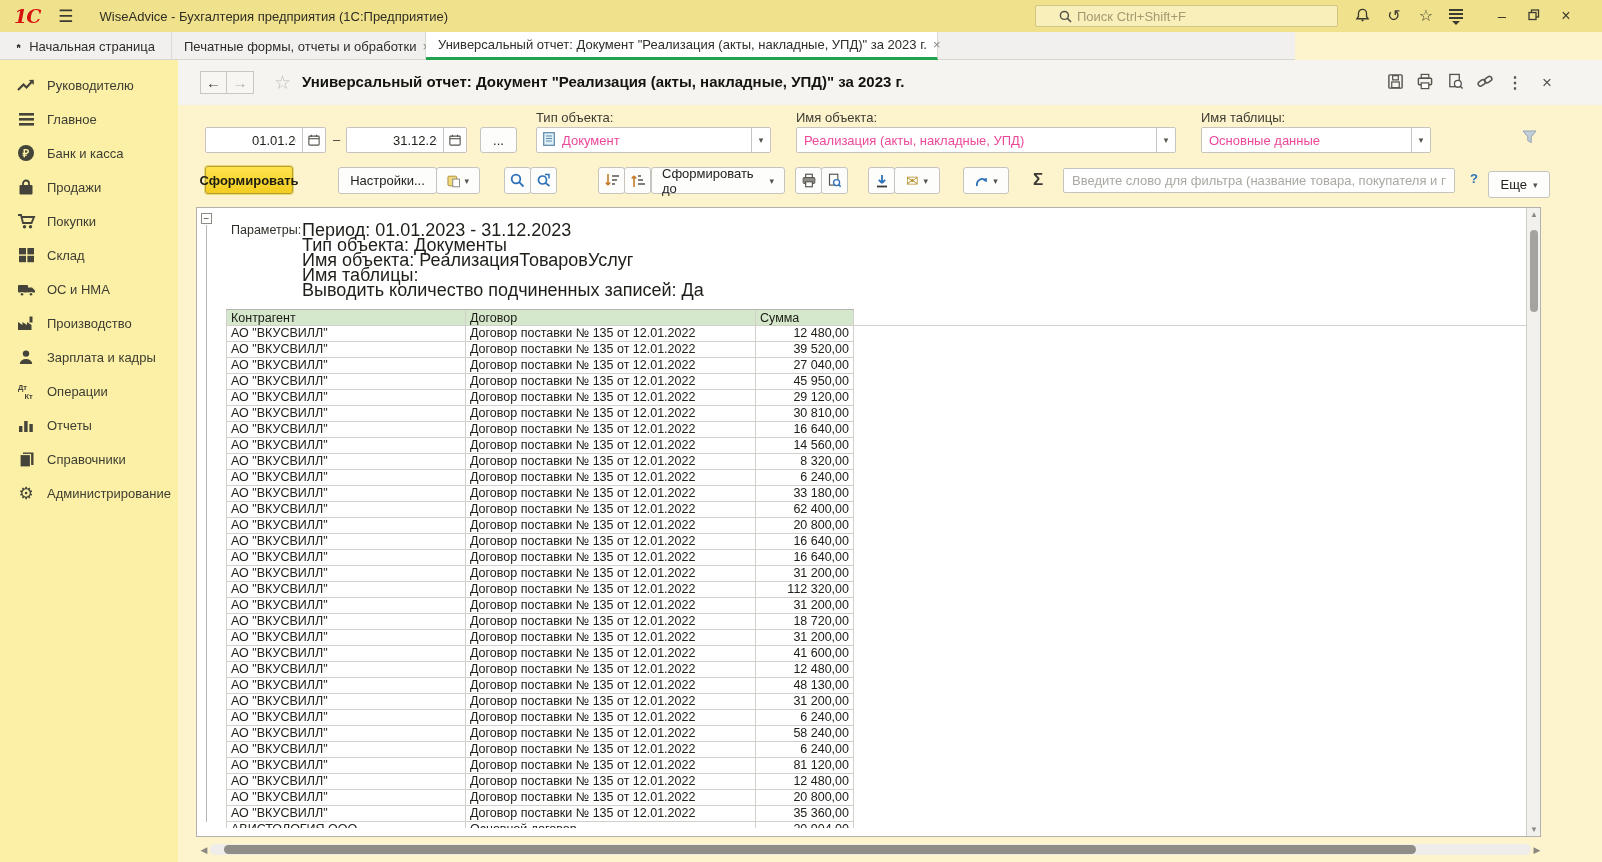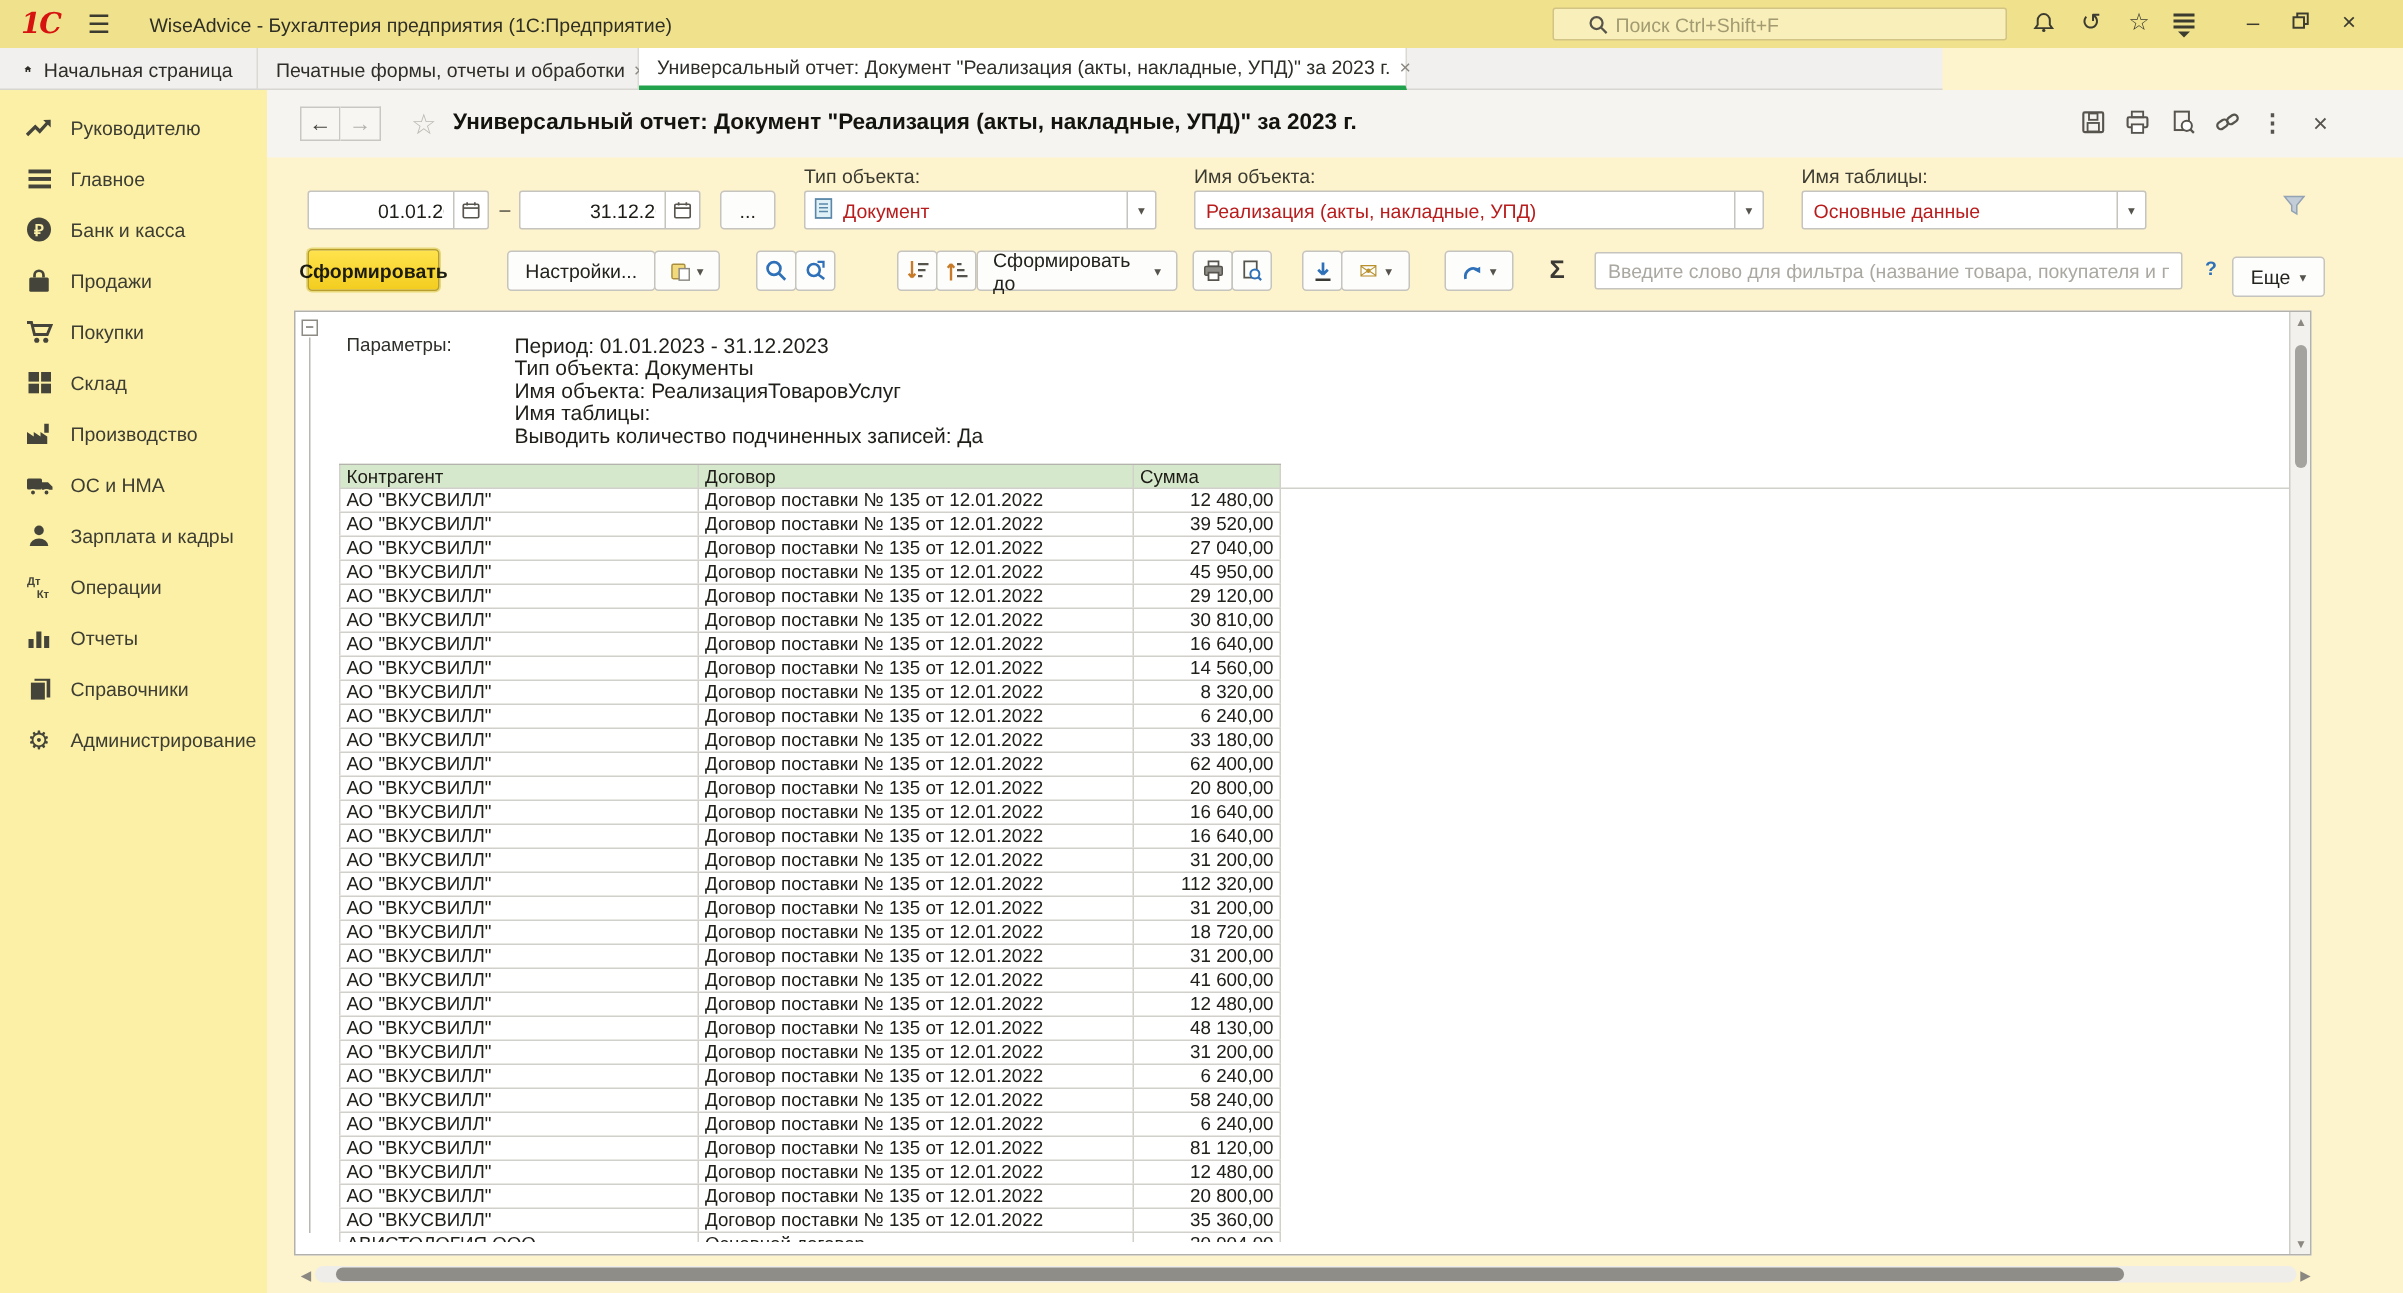--- a/index.html
+++ b/index.html
@@ -65,21 +65,21 @@
   
   .flt-label { position:absolute; top:50px; color:#3c3b31; }
   .inputbox { position:absolute; top:67px; height:26px; background:#ffffff;
     border:1px solid #c6c4be; border-radius:2px; display:flex; align-items:center;padding-left:40px; }
   .inputbox input { border:none; outline:none; font:inherit; color:#1d1c17;
     padding:0 6px; width:100%; background:transparent; }
   .side-btn { width:23px; height:100%; border-left:1px solid #c6c4be; flex:none;
     display:flex; align-items:center; justify-content:center; color:#56544d; }
   .combo { position:absolute; top:67px; height:26px; background:#ffffff;
     border:1px solid #c6c4be; border-radius:2px; display:flex; align-items:center; }
-  .combo .val { flex:1; padding:0 7px; color:#b91c1c; white-space:nowrap; overflow:hidden; }
+  .combo .val { flex:1; padding:0 7px; color:#ec4899; white-space:nowrap; overflow:hidden; }
   .combo .arr { width:19px; height:100%; border-left:1px solid #c6c4be;
     display:flex; align-items:center; justify-content:center; color:#55534c; font-size:9px; }
   .dash { position:absolute; top:72px; color:#3c3b31; }
   .btn { position:absolute; height:27px; background:#fdfdfc; border:1px solid #c6c4be;
     border-radius:3px; display:flex; align-items:center; justify-content:center;
     color:#23221d; padding:0 10px; }
 
   
   .tool-row .btn, .tool-row .iconbtn { top:107px; }
   .iconbtn { position:absolute; width:27px; height:27px; background:#fdfdfc;
@@ -98,22 +98,22 @@
   .help-q { position:absolute; left:1292px; top:111px; color:#2f71b8; font-weight:bold; }
 
   
   .panel { position:absolute; left:18px; top:147px; width:1345px; height:630px;
     background:#ffffff; border:1px solid #b3b1ab; overflow:hidden; }
   .collapse-box { position:absolute; left:4px; top:5px; width:11px; height:11px;
     border:1px solid #8d8b84; background:#fff; font-size:10px; line-height:9px;
     text-align:center; color:#3c3b34; }
   .group-line { position:absolute; left:9px; top:17px; width:1px; height:597px; background:#b9b7b1; }
   .params-label { position:absolute; left:34px; top:15px; color:#2f2e28; font-size:12.5px; }
-  .params-lines { position:absolute; left:105px; top:15px; font-size:14px;
-    line-height:15px; color:#1f1e19;margin-left:41px; }
+  .params-lines { position:absolute; left:105px; top:15px; font-size:18px;
+    line-height:15px; color:#1f1e19; }
   .tbl-wrap { position:absolute; left:29px; top:101px; width:628px; height:519px; overflow:hidden; }
   .trow { display:flex; width:628px; height:16px; border-bottom:1px solid #d2d0ca; }
   .trow .c { border-right:1px solid #d2d0ca; padding:0 4px; font-size:12.5px;
     line-height:15px; color:#21201b; white-space:nowrap; overflow:hidden; }
   .trow .c0 { width:240px; border-left:1px solid #d2d0ca; }
   .trow .c1 { width:290px; }
   .trow .c2 { width:98px; text-align:right; }
   .thead { height:17px; background:#d6e8cc; border-top:1px solid #b5b3ad; }
   .thead .c { font-size:12.5px; color:#1c1b16; line-height:16px; }
   .hdr-ext { position:absolute; left:657px; top:117px; width:673px; height:1px; background:#d2d0ca; }
@@ -241,37 +241,37 @@
           <rect x="1" y="1" width="7" height="6.4" fill="#45443a"></rect>
           <rect x="9.4" y="1" width="6.6" height="6.4" fill="#45443a"></rect>
           <rect x="1" y="8.8" width="7" height="6.4" fill="#45443a"></rect>
           <rect x="9.4" y="8.8" width="6.6" height="6.4" fill="#45443a"></rect>
         </svg>
       </span>
     <span>Склад</span>
   </div>
   <div class="side-item">
     <span class="ic">
-        <svg width="18" height="16" viewBox="0 0 18 16">
-          <path d="M1 15 V7 l4.5 3 V7 l4.5 3 V7 l4.5 3 V15 Z" fill="#45443a"></path>
-          <rect x="12.5" y="1.5" width="3" height="6" fill="#45443a"></rect>
-        </svg>
-      </span>
-    <span>Производство</span>
-  </div>
-  <div class="side-item">
-    <span class="ic">
         <svg width="19" height="15" viewBox="0 0 19 15">
           <rect x="1" y="3" width="10" height="7.4" rx="1" fill="#45443a"></rect>
           <path d="M11 5.5 h4 l3 3 v2 h-7 Z" fill="#45443a"></path>
           <circle cx="5" cy="12.3" r="1.8" fill="#45443a" stroke="#fbf0a5"></circle>
           <circle cx="14" cy="12.3" r="1.8" fill="#45443a" stroke="#fbf0a5"></circle>
         </svg>
       </span>
     <span>ОС и НМА</span>
+  </div>
+  <div class="side-item">
+    <span class="ic">
+        <svg width="18" height="16" viewBox="0 0 18 16">
+          <path d="M1 15 V7 l4.5 3 V7 l4.5 3 V7 l4.5 3 V15 Z" fill="#45443a"></path>
+          <rect x="12.5" y="1.5" width="3" height="6" fill="#45443a"></rect>
+        </svg>
+      </span>
+    <span>Производство</span>
   </div>
   <div class="side-item">
     <span class="ic">
         <svg width="16" height="16" viewBox="0 0 16 16">
           <circle cx="8" cy="4.6" r="3.2" fill="#45443a"></circle>
           <path d="M1.8 15 a6.2 5 0 0 1 12.4 0 Z" fill="#45443a"></path>
         </svg>
       </span>
     <span>Зарплата и кадры</span>
   </div>

